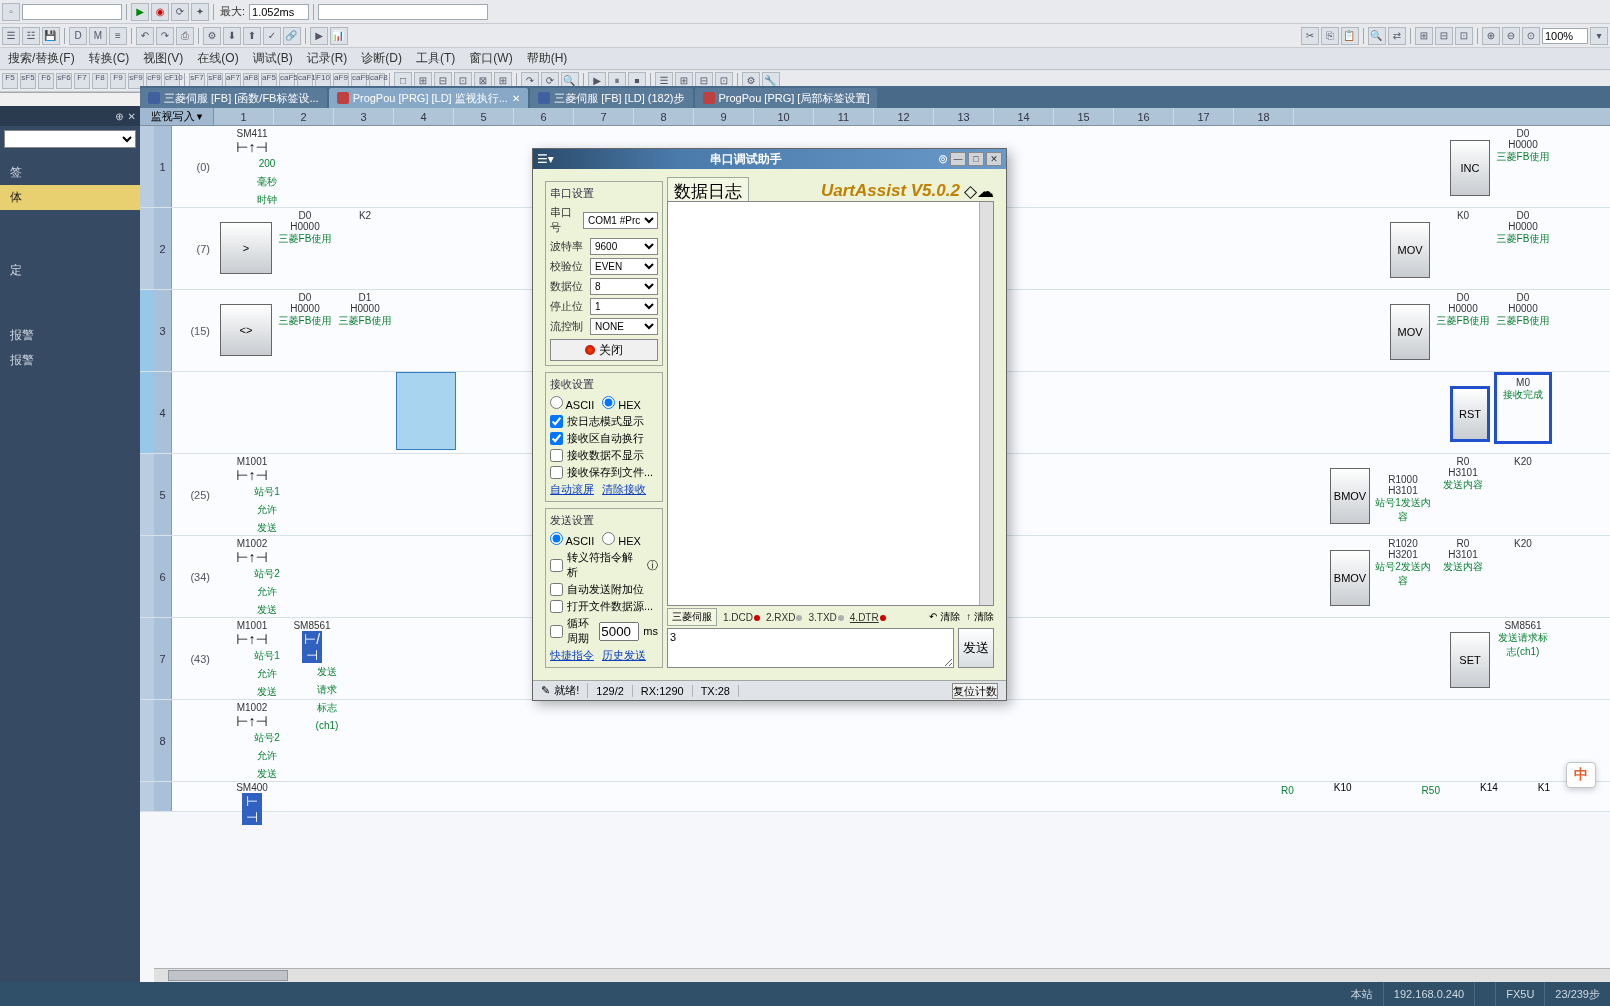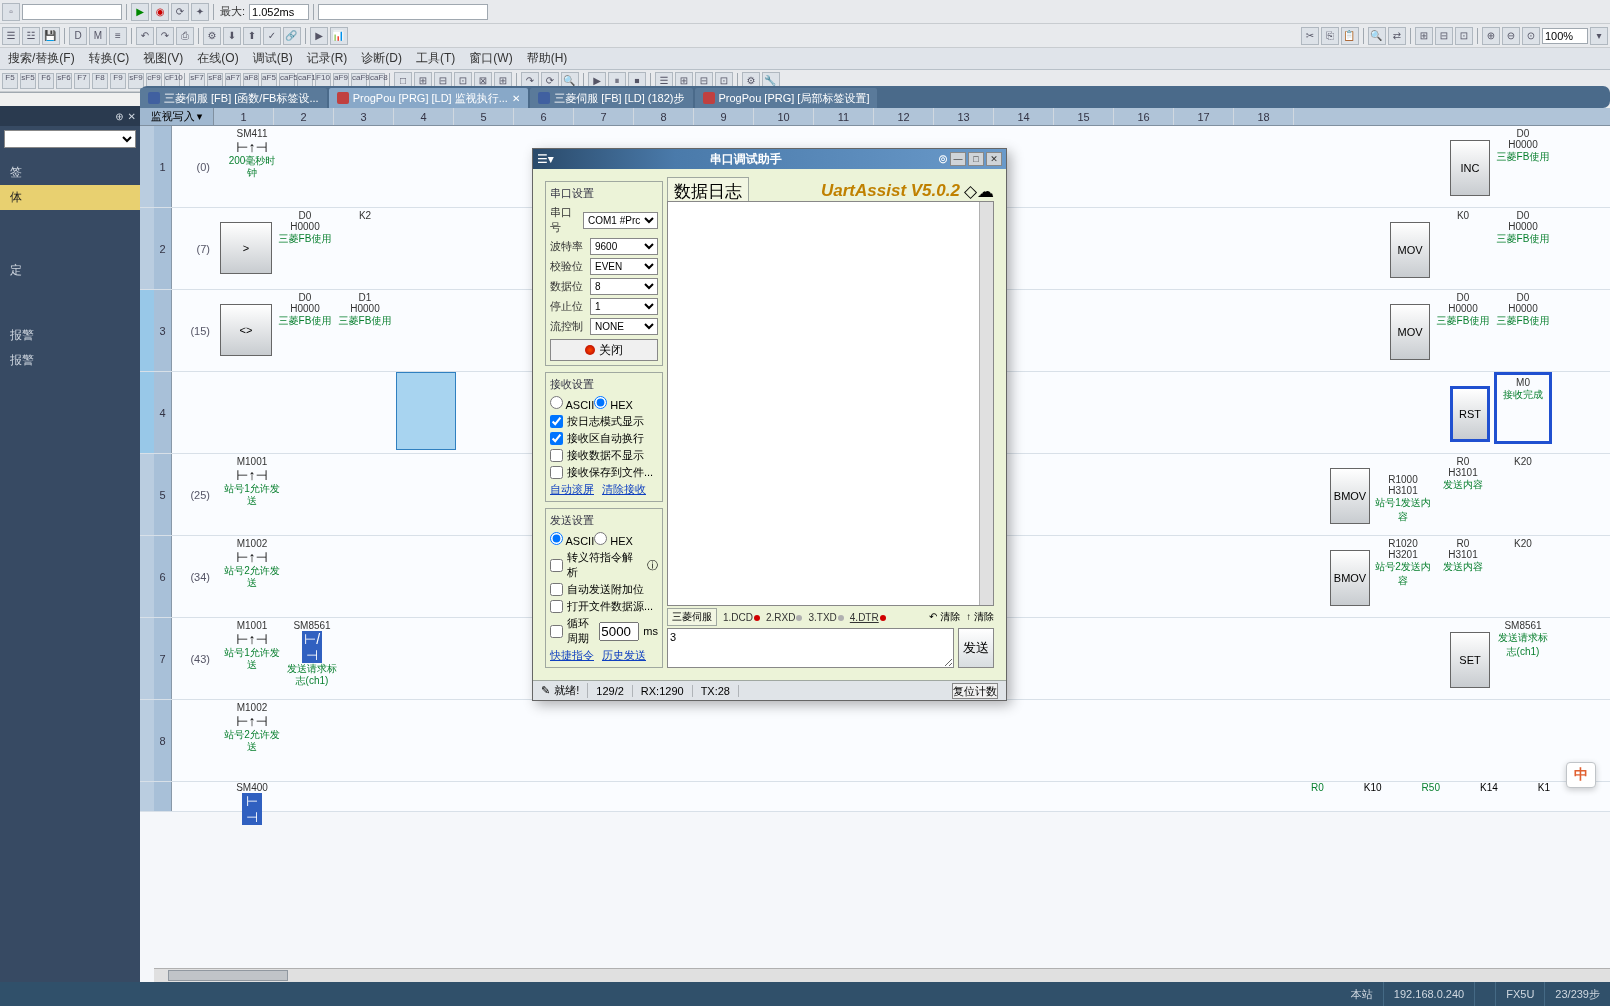--- a/index.html
+++ b/index.html
@@ -24,21 +24,21 @@
 
 .sidebar { position:absolute; left:0; top:106px; width:140px; bottom:24px; background:#374a63; color:#cfd6df; }
 .side-hdr { height:20px; background:#2a3a4f; display:flex; align-items:center; justify-content:flex-end; padding:0 4px; font-size:10px; }
 .side-hdr span { margin-left:4px; cursor:pointer; }
 .side-drop { margin:4px; }
 .side-drop select { width:100%; background:#fff; border:1px solid #888; height:18px; font-size:11px; }
 .side-item { padding:4px 10px; font-size:12px; cursor:pointer; }
 .side-item.sel { background:#e8d070; color:#222; }
 
 
-.editor-tabs { position:absolute; left:140px; top:86px; right:0; height:22px; background:#4a6a8a; display:flex; align-items:flex-end;border-radius:7px; }
+.editor-tabs { position:absolute; left:140px; top:86px; right:0; height:22px; background:#4a6a8a; display:flex; align-items:flex-end; }
 .ed-tab { height:20px; background:#88a8c8; color:#fff; padding:0 8px; display:flex; align-items:center; gap:4px; margin-right:2px; font-size:11px; cursor:pointer; border-radius:2px 2px 0 0; }
 .ed-tab.inactive { background:#5a7a9a; }
 .ed-tab .close { font-size:10px; }
 .ed-tab .icon { width:12px; height:12px; background:#c04040; border-radius:2px; }
 .ed-tab .icon.db { background:#4060a0; }
 
 
 .editor { position:absolute; left:140px; top:108px; right:0; bottom:24px; background:#f5f7fa; overflow:hidden; }
 .col-header { display:flex; height:18px; background:#b0c4d8; border-bottom:1px solid #8090a0; position:sticky; top:0; }
 .col-header .rowlbl { width:74px; background:#a0b8d0; border-right:1px solid #8090a0; font-size:11px; display:flex; align-items:center; justify-content:center; gap:2px; }
@@ -47,42 +47,42 @@
 .rung { display:flex; border-bottom:1px solid #d8e0e8; position:relative; }
 .rung-gutter { width:14px; background:#bacde0; }
 .rung-num { width:18px; background:#a8c0d8; text-align:center; font-size:11px; display:flex; align-items:center; justify-content:center; color:#334; border-right:1px solid #8898a8; }
 .rung-step { width:42px; text-align:right; padding-right:4px; font-size:11px; color:#556; display:flex; align-items:center; justify-content:flex-end; }
 .rung-canvas { flex:1; position:relative; min-height:60px; }
 
 
 .contact { position:absolute; width:56px; height:40px; text-align:center; }
 .contact .lbl { font-size:10px; color:#333; }
 .contact .sym { font-size:14px; }
-.cmt { font-size:10px; color:#0a8030; line-height:12px; }
+.cmt { font-size:10px; color:#0a8030; line-height:18px;margin-left:30px; }
 .coil-box { position:absolute; width:40px; height:56px; background:linear-gradient(#fff,#c8ccd0); border:1px solid #666; display:flex; align-items:center; justify-content:center; font-size:11px; }
 .coil-col { position:absolute; width:58px; text-align:center; font-size:10px; }
 .coil-col .addr { color:#333; }
 .coil-col .val { color:#333; }
 .coil-col .c { color:#0a8030; }
 .sel-block { position:absolute; background:#a8d4f0; border:1px solid #3080c0; }
 .sel-highlight { border:3px solid #2050d0; }
 
 
 .dialog { position:absolute; left:532px; top:148px; width:475px; background:#e4e8ec; border:1px solid #666; box-shadow:4px 4px 12px rgba(0,0,0,.3); z-index:100; }
 .dlg-title { height:20px; background:linear-gradient(90deg,#2a4a6a 0%,#4a7aaa 30%,#6a9aca 100%); display:flex; align-items:center; padding:0 4px; color:#fff; font-size:12px; }
 .dlg-title .spacer { flex:1; text-align:center; font-weight:bold; }
 .dlg-title .wbtn { width:16px; height:14px; background:#d0d4d8; border:1px solid #888; margin-left:2px; font-size:9px; color:#333; text-align:center; line-height:12px; cursor:pointer; }
 .dlg-body { display:flex; padding:12px; gap:4px; background:#ecf3d8; }
 .dlg-left { width:118px; display:flex; flex-direction:column; gap:6px; }
 .grp { border:1px solid #a0a8a0; padding:4px; background:#ecf3d8; }
 .grp-title { font-size:11px; color:#334; margin-bottom:4px; }
 .fld { display:flex; align-items:center; gap:4px; margin-bottom:3px; }
 .fld label { width:36px; font-size:11px; color:#333; }
 .fld select,.fld input[type=text] { flex:1; height:17px; font-size:10px; border:1px solid #888; background:#fff; }
-.radio-row { font-size:11px; display:flex; align-items:center; margin-bottom:3px; }
+.radio-row { font-size:11px; display:flex; gap:8px; align-items:center; margin-bottom:3px; }
 .chk-row { font-size:11px; display:flex; align-items:center; gap:4px; margin-bottom:2px; }
 .link-row { display:flex; gap:8px; font-size:11px; }
 .link-row a { color:#1040c0; text-decoration:underline; cursor:pointer; }
 .btn-close { display:flex; align-items:center; justify-content:center; gap:4px; height:22px; border:1px solid #888; background:#f0f0f0; font-size:12px; cursor:pointer; margin-top:4px; }
 .rec-dot { width:10px; height:10px; border-radius:50%; background:radial-gradient(#f40,#a00); }
 .dlg-right { flex:1; display:flex; flex-direction:column; }
 .log-hdr { display:flex; align-items:center; height:20px; font-size:17px; }
 .log-hdr .lbl { padding:2px 6px; border:1px solid #a0a8a0; background:#f2f6e2; }
 .log-hdr .brand { margin-left:auto; color:#c08000; font-weight:bold; font-style:italic; margin-right:4px; }
 .log-area { flex:1; background:#fff; border:1px solid #888; min-height:320px; position:relative; }

